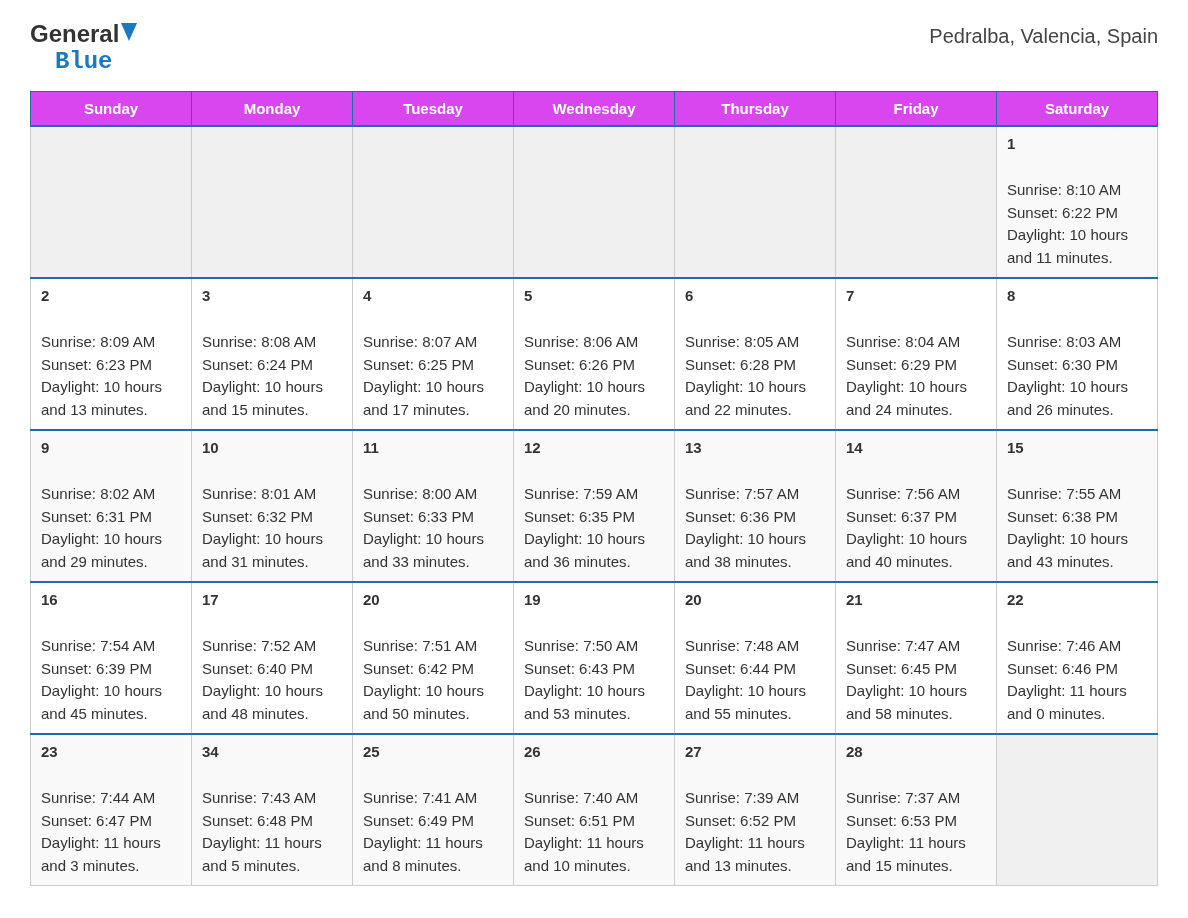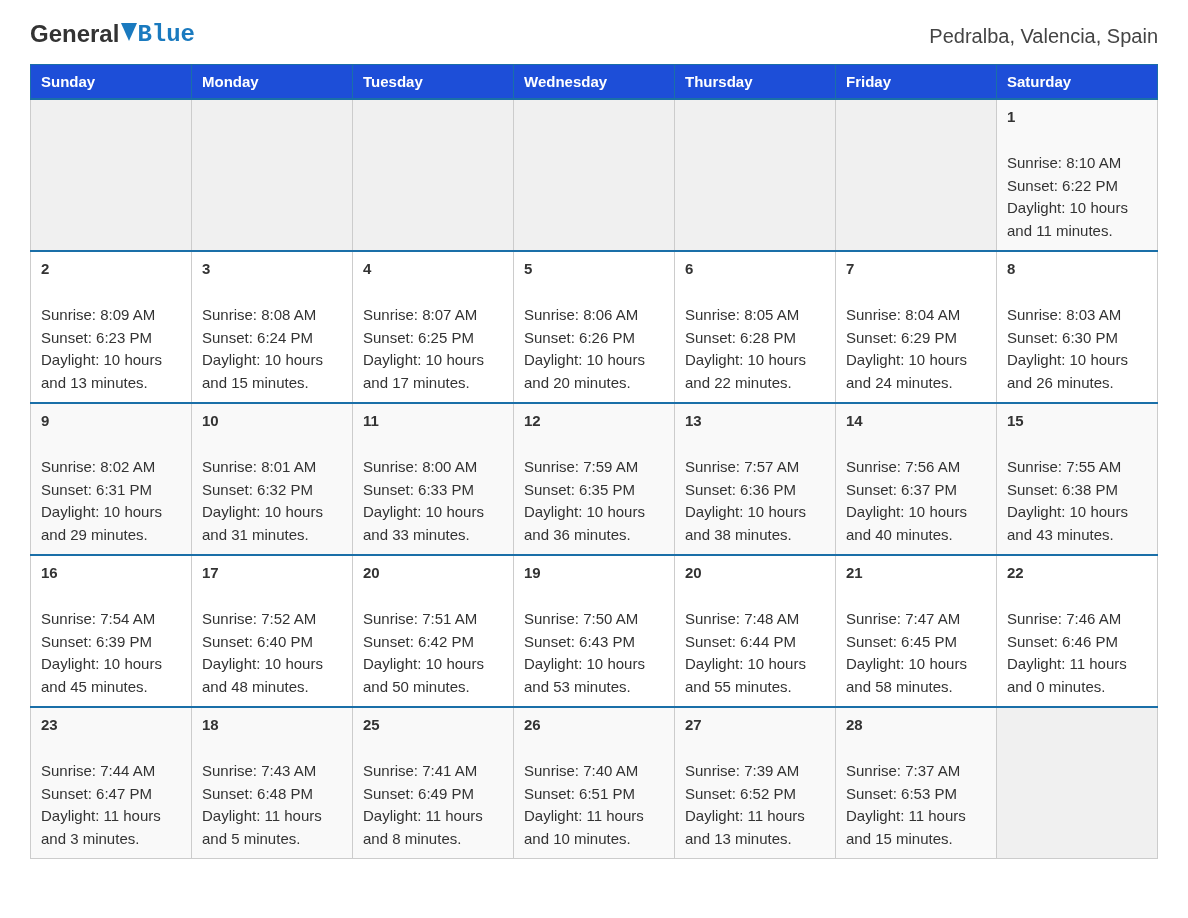--- a/index.html
+++ b/index.html
@@ -11,20 +11,21 @@
       min-height: 918px;
     }
     .header {
       display: flex;
       justify-content: space-between;
       align-items: flex-start;
       margin-bottom: 16px;
     }
     .logo {
       display: flex;
+      flex-direction: column;
       align-items: center;
     }
     .logo-line {
       display: flex;
       align-items: center;
     }
     .title-block {
       text-align: right;
     }
     .month-title {
@@ -36,26 +37,26 @@
     .location-title {
       font-size: 20px;
       color: #444;
       margin-top: 5px;
     }
     .calendar {
       width: 100%;
       border-collapse: collapse;
     }
     .calendar th {
-      background-color: #1d4ed8;
+      background-color: #d946ef;
       color: #fff;
       padding: 8px 10px;
       font-size: 15px;
       font-weight: bold;
-      text-align: left;
+      text-align: center;
       border: 1px solid #1a6fa8;
     }
     .calendar td {
       vertical-align: top;
       padding: 8px 10px;
       border: 1px solid #ccc;
       width: 14.28%;
       min-height: 100px;
       font-size: 13px;
       color: #333;
@@ -222,21 +223,21 @@
           <span class="day-number">22</span>
           <div class="day-info">Sunrise: 7:46 AM<br>Sunset: 6:46 PM<br>Daylight: 11 hours and 0 minutes.</div>
         </td>
       </tr>
       <tr class="week-row">
         <td>
           <span class="day-number">23</span>
           <div class="day-info">Sunrise: 7:44 AM<br>Sunset: 6:47 PM<br>Daylight: 11 hours and 3 minutes.</div>
         </td>
         <td>
-          <span class="day-number">18</span>
+          <span class="day-number">34</span>
           <div class="day-info">Sunrise: 7:43 AM<br>Sunset: 6:48 PM<br>Daylight: 11 hours and 5 minutes.</div>
         </td>
         <td>
           <span class="day-number">25</span>
           <div class="day-info">Sunrise: 7:41 AM<br>Sunset: 6:49 PM<br>Daylight: 11 hours and 8 minutes.</div>
         </td>
         <td>
           <span class="day-number">26</span>
           <div class="day-info">Sunrise: 7:40 AM<br>Sunset: 6:51 PM<br>Daylight: 11 hours and 10 minutes.</div>
         </td>

